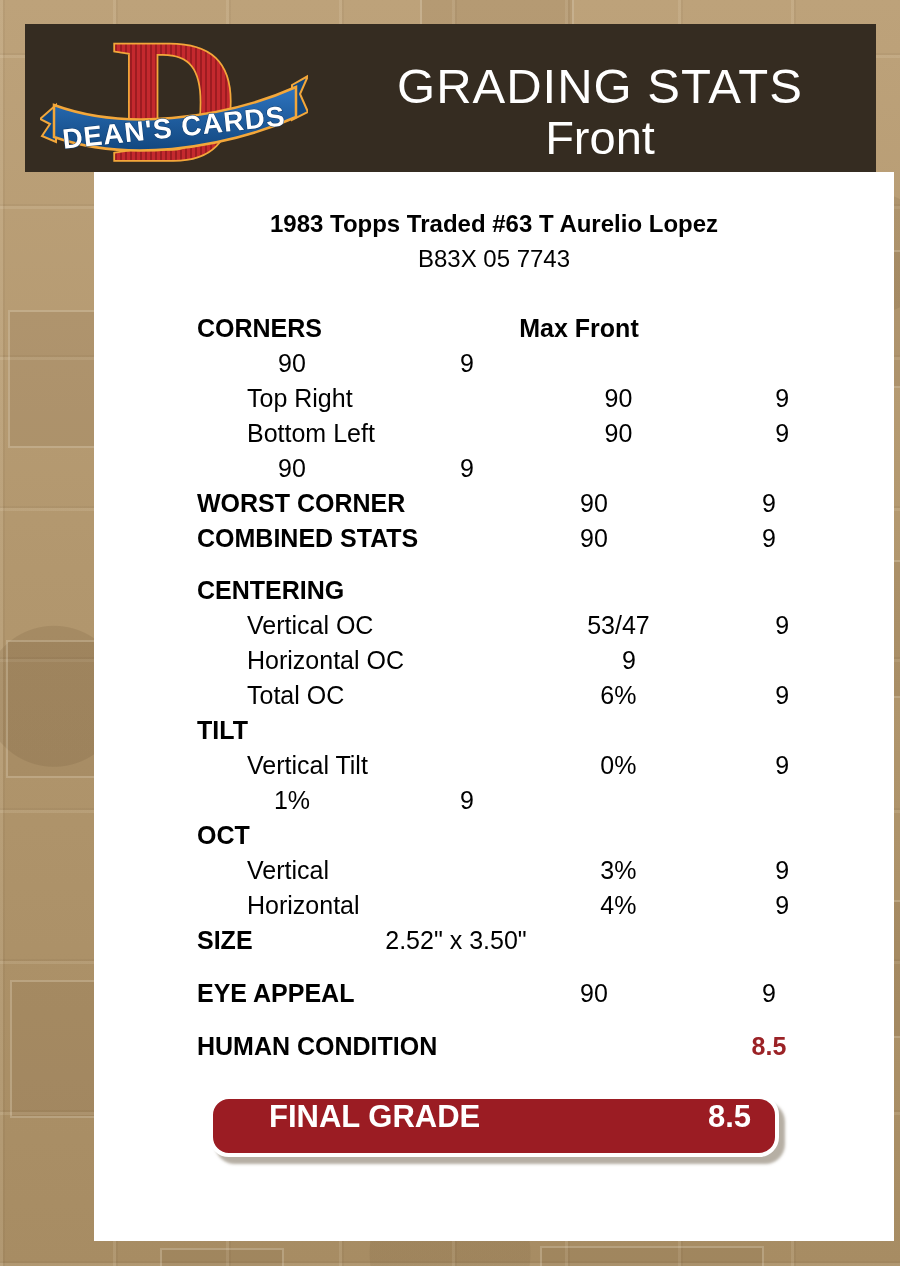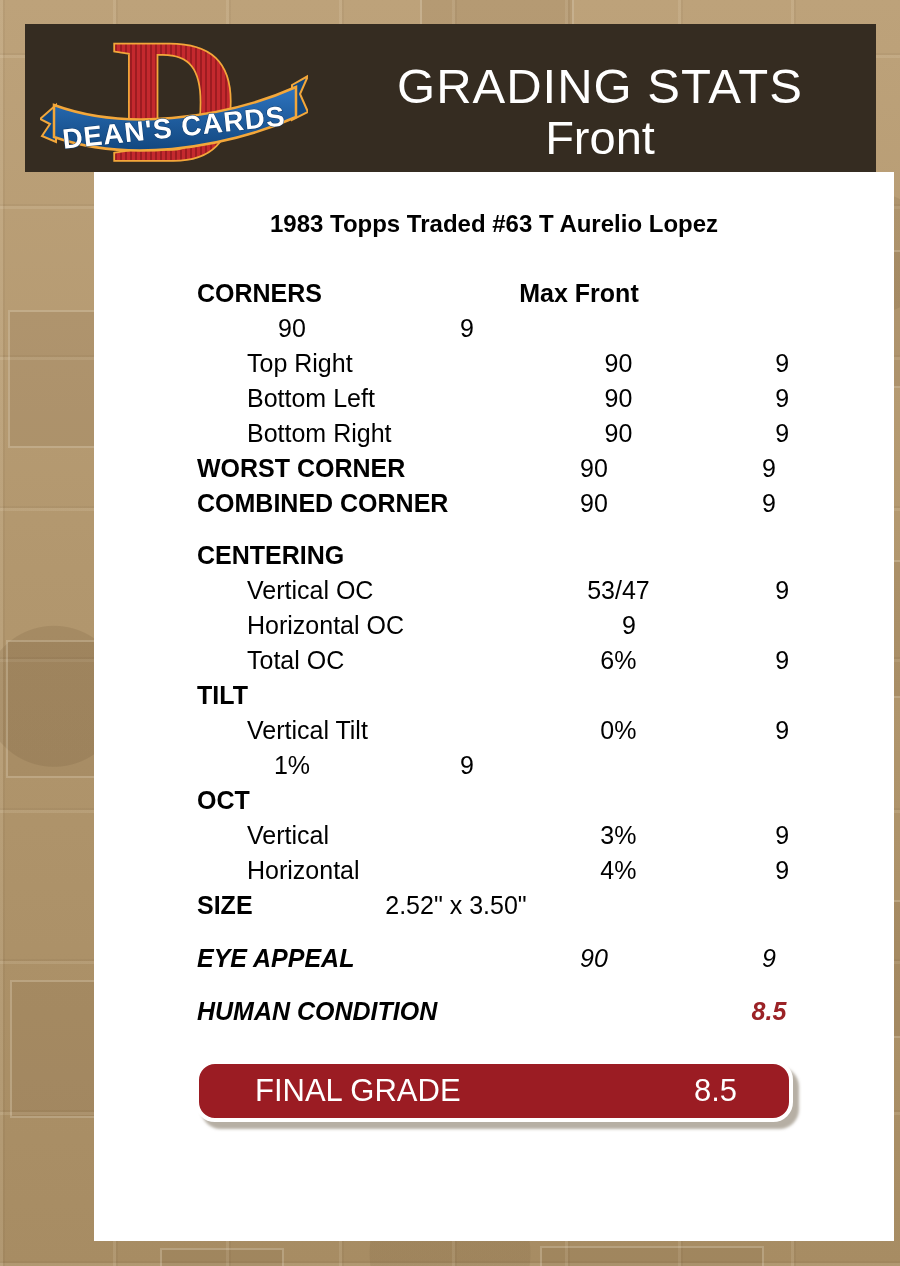--- a/index.html
+++ b/index.html
@@ -46,31 +46,31 @@
   
   .stats{margin:38px 0 0 103px;width:660px;font-size:25px;}
   .row{display:flex;height:35px;line-height:35px;align-items:center;}
   .lbl{width:302px;white-space:nowrap;}
   .val{width:190px;text-align:center;white-space:nowrap;}
   .max{width:160px;text-align:center;white-space:nowrap;}
   .header-row{font-weight:bold;}
   .section .lbl{font-weight:bold;}
   .sub .lbl{padding-left:50px;}
   .gap{margin-top:17px;}
-  .gap2{margin-top:18px;font-style:italic;}
+  .gap2{margin-top:18px;}
   .size-row .val{transform:translateX(-138px);}
   .human-row .max{font-weight:bold;color:#9b2226;}
 
   
   .final-grade{
     margin:31px auto 0;width:482px;height:54px;
     background:#9b1c23;border:4px solid #fff;border-radius:20px;
     box-shadow:6px 7px 3px rgba(122,110,90,.55);
-    display:flex;align-items:center;justify-content:space-between;
-    padding:0 52px 0 56px;color:#fff;font-weight:normal;font-size:31px;
+    display:flex;justify-content:space-between;
+    padding:0 24px 0 56px;color:#fff;font-weight:bold;font-size:31px;
   }
 </style>
 </head>
 <body>
 
 <div class="bg-collage">
   <div class="ghost-card" style="left:8px;top:310px;width:96px;height:134px;"></div>
   <div class="ghost-card" style="left:6px;top:640px;width:96px;height:134px;"></div>
   <div class="ghost-card" style="left:10px;top:980px;width:96px;height:134px;"></div>
   <div class="ghost-card" style="left:858px;top:250px;width:80px;height:134px;"></div>
@@ -100,20 +100,21 @@
     <text x="134" y="108" text-anchor="middle" transform="rotate(-6 134 100)" font-size="28" font-weight="bold" letter-spacing="1" fill="#ffffff" stroke="#0d3a6b" stroke-width="1" style="paint-order:stroke;font-family:'Liberation Sans',sans-serif">DEAN'S CARDS</text>
   </svg>
   <div class="header-titles">
     <div class="header-title">GRADING STATS</div>
     <div class="header-sub">Front</div>
   </div>
 </div>
 
 <div class="panel">
   <div class="card-title">1983 Topps Traded #63 T Aurelio Lopez</div>
+  <div class="card-code">B83X 05 7743</div>
 
   <div class="stats">
     <div class="row header-row">
       <span class="lbl">CORNERS</span>
       <span class="max">Max Front</span>
     </div>
     <div class="row sub">
       <span class="val">90</span>
       <span class="max">9</span>
     </div>
@@ -121,31 +122,30 @@
       <span class="lbl">Top Right</span>
       <span class="val">90</span>
       <span class="max">9</span>
     </div>
     <div class="row sub">
       <span class="lbl">Bottom Left</span>
       <span class="val">90</span>
       <span class="max">9</span>
     </div>
     <div class="row sub">
-      <span class="lbl">Bottom Right</span>
       <span class="val">90</span>
       <span class="max">9</span>
     </div>
     <div class="row section">
       <span class="lbl">WORST CORNER</span>
       <span class="val">90</span>
       <span class="max">9</span>
     </div>
     <div class="row section">
-      <span class="lbl">COMBINED CORNER</span>
+      <span class="lbl">COMBINED STATS</span>
       <span class="val">90</span>
       <span class="max">9</span>
     </div>
     <div class="row section gap">
       <span class="lbl">CENTERING</span>
       <span class="val"></span>
       <span class="max"></span>
     </div>
     <div class="row sub">
       <span class="lbl">Vertical OC</span>

